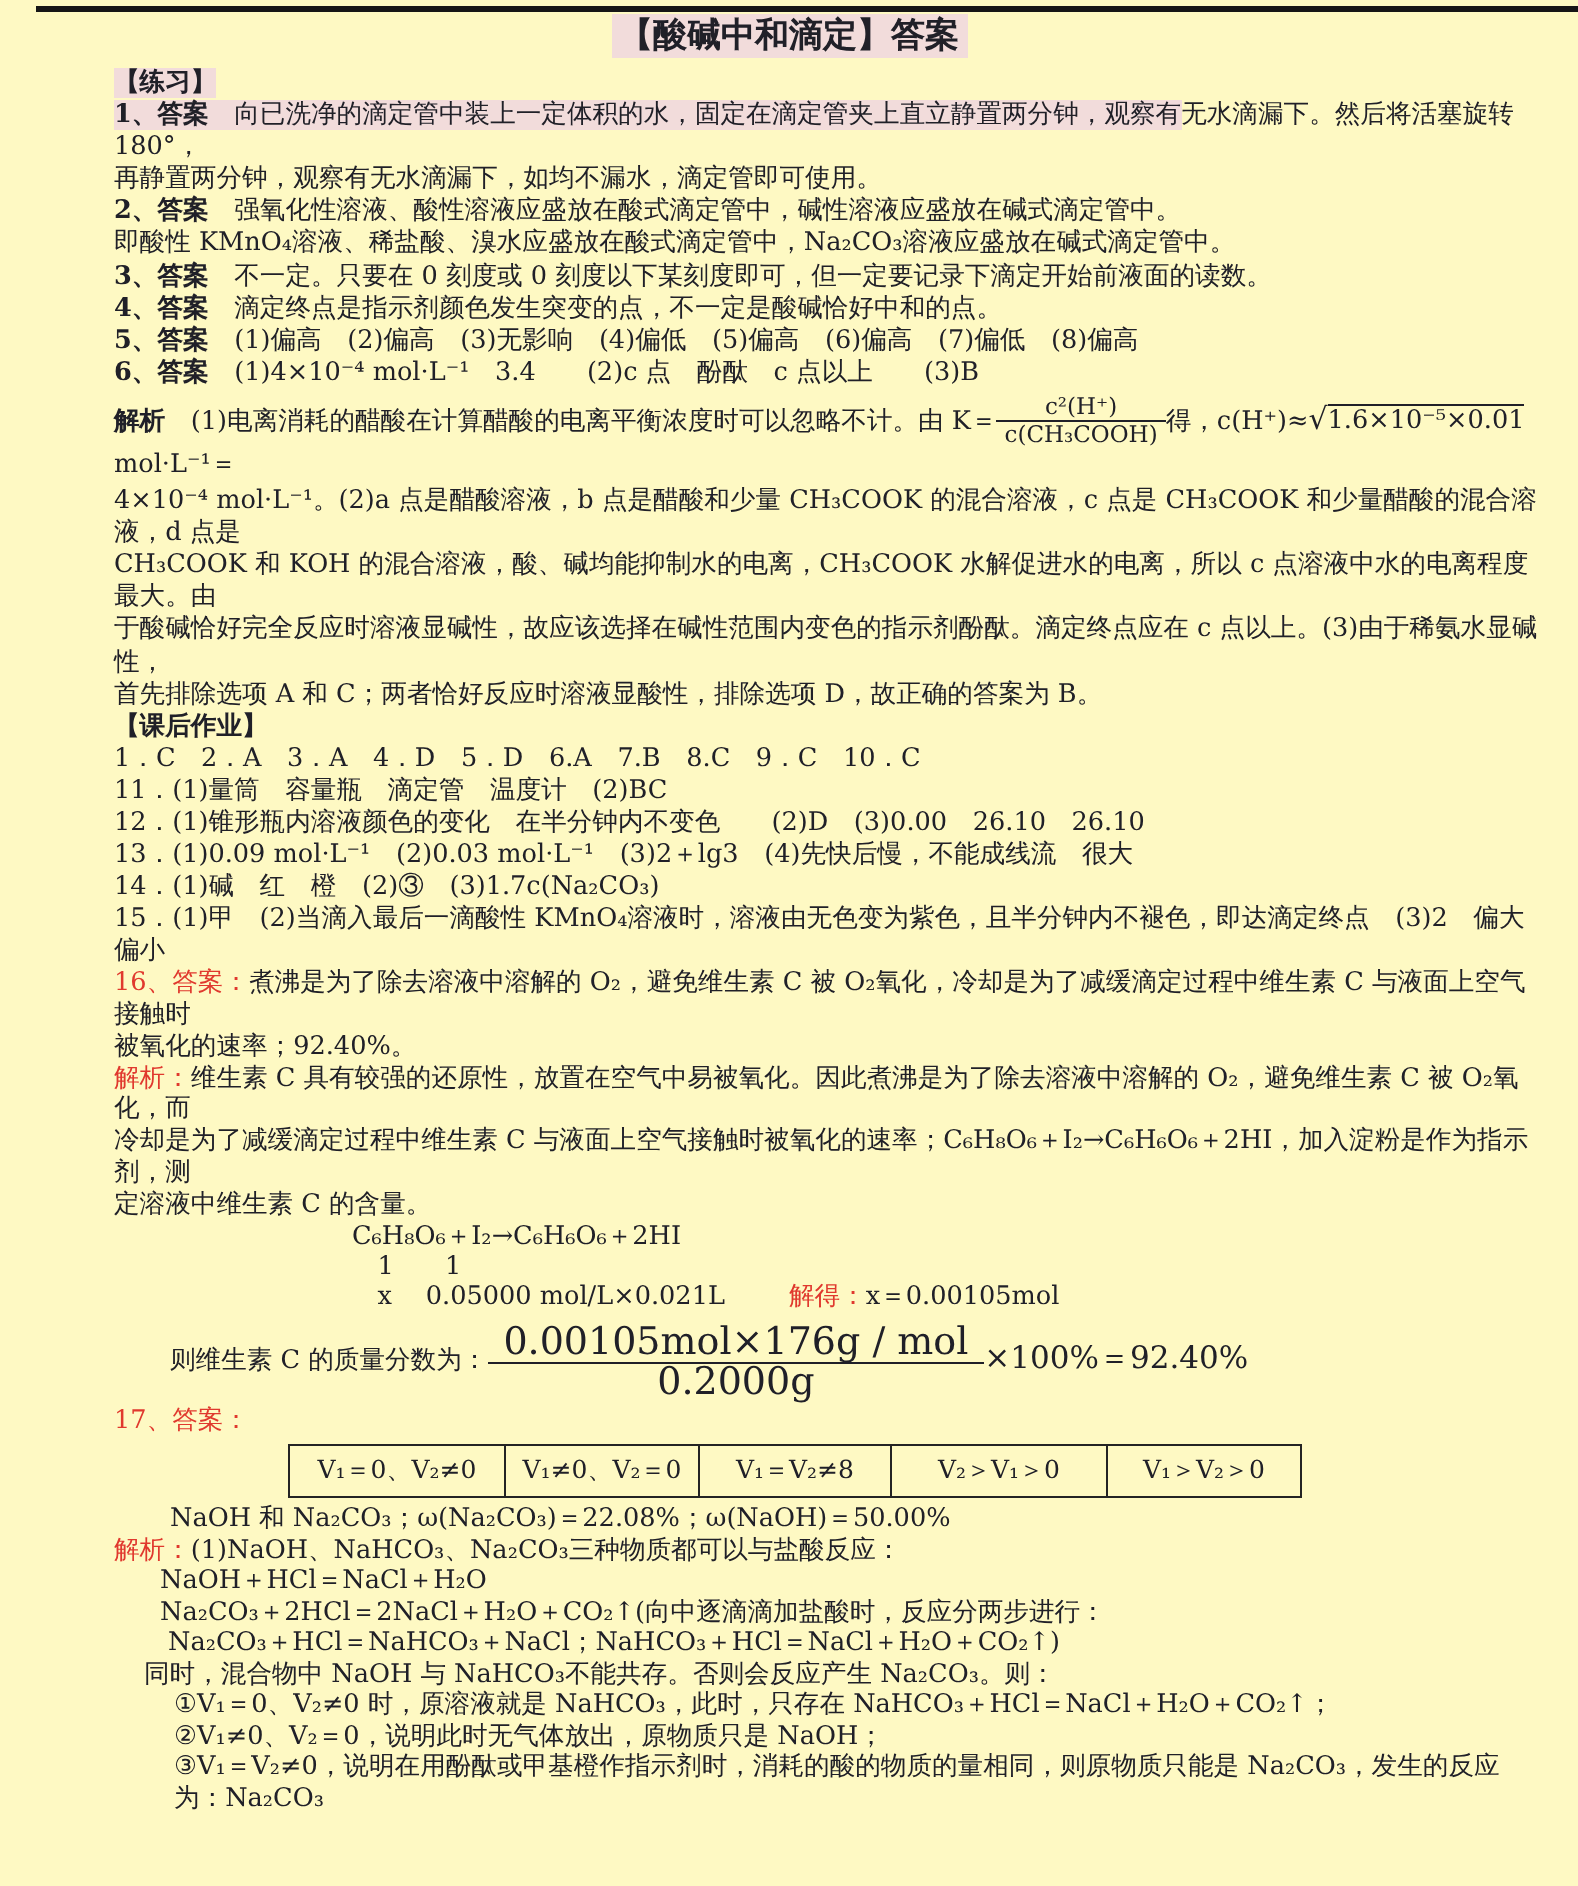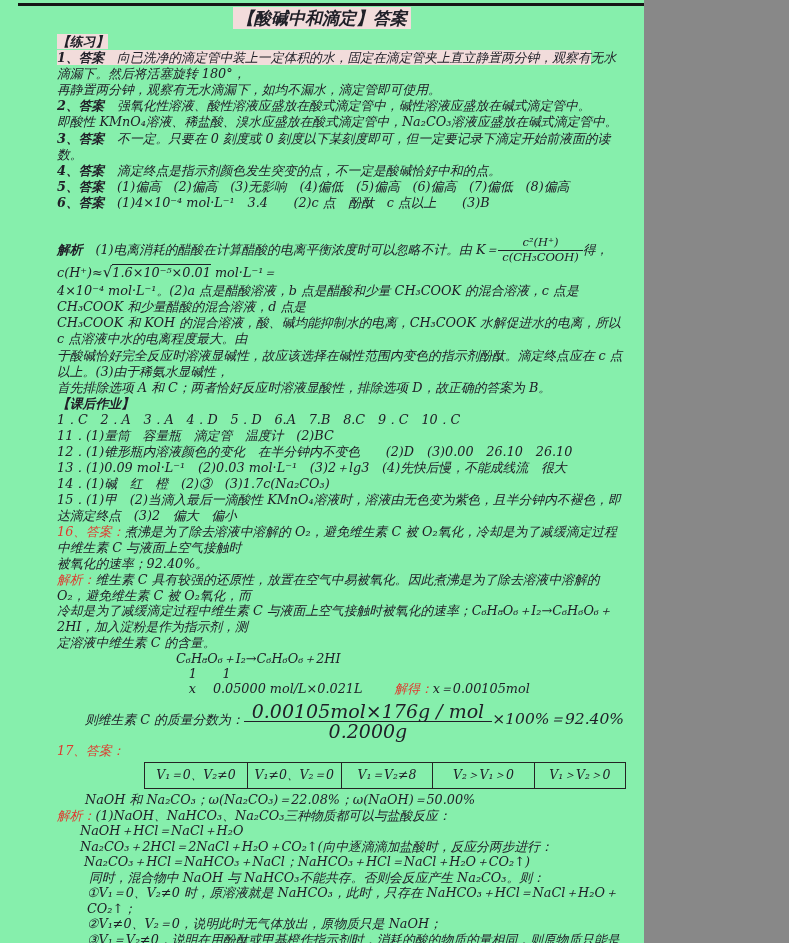--- a/index.html
+++ b/index.html
@@ -1,50 +1,50 @@
 <!DOCTYPE html>
 <html><head>
 <meta charset="utf-8">
 <style>
   html,body{margin:0;padding:0;background:#888;}
-  .page{position:relative;width:644px;height:943px;background:#86efac;overflow:hidden;
-        font-family:"DejaVu Serif","Liberation Serif",serif;color:#202028;font-style:italic;}
+  .page{position:relative;width:789px;height:943px;background:#fef9c3;overflow:hidden;
+        font-family:"DejaVu Serif","Liberation Serif",serif;color:#202028;}
   .top-rule{position:absolute;top:3px;left:18px;width:771px;height:2.5px;background:#161616;}
   .title-row{padding-top:7px;text-align:center;}
   .title{font-size:17px;font-weight:bold;line-height:22px;padding:1px 4px;}
   .hl{background:#f2dcdb;}
   .content{padding:5px 18px 0 57px;font-size:12.8px;}
   .line{margin:0;line-height:16.1px;white-space:pre-wrap;}
   .bold{font-weight:bold;}
   .red{color:#e0392e;text-align:right;}
   .hw{line-height:16px;}
   .s16{line-height:15.9px;}
   .s17{line-height:15.5px;}
   .tight{line-height:13.8px;}
   .frac{display:inline-block;vertical-align:middle;text-align:center;}
   .fnum{display:block;border-bottom:1.2px solid #202028;padding:0 4px;}
   .fden{display:block;padding:0 4px;}
   .small{font-size:11.5px;line-height:13.5px;}
-  .tallfrac{padding:2px 0;margin-top:23px;}
+  .tallfrac{padding:2px 0;}
   .sqrt-sign{font-size:15px;}
   .sqrt-arg{border-top:1.1px solid #202028;}
   .massline{padding:4px 0 3px 0;margin-left:28px;}
   .big{font-size:19px;line-height:18px;}
   .big .fnum{padding:1px 8px;}
   .bigmath{font-size:15.5px;}
   .eq16{margin-left:119px;}
   .jiede{margin-left:32px;}
   .anstable{border-collapse:collapse;margin:4px 0 3px 87px;font-size:12.5px;}
   .anstable td{border:1.4px solid #242424;text-align:center;height:25px;padding:0 5px;}
   .anstable td.c1{width:97px;} .anstable td.c2{width:86px;margin-top:28px;} .anstable td.c3{width:85px;}
   .anstable td.c4{width:97px;} .anstable td.c5{width:86px;}
   .indsum{margin-left:28px;}
   .indeq{margin-left:23px;}
   .indeq2{margin-left:27px;}
-  .indp1{margin-left:32px;}
+  .indp1{margin-left:15px;}
   .indp{margin-left:30px;}
 </style>
 </head>
 <body>
 
 <div class="page">
   <div class="top-rule"></div>
   <div class="title-row">
     <span class="title hl">【酸碱中和滴定】答案</span>
   </div>

